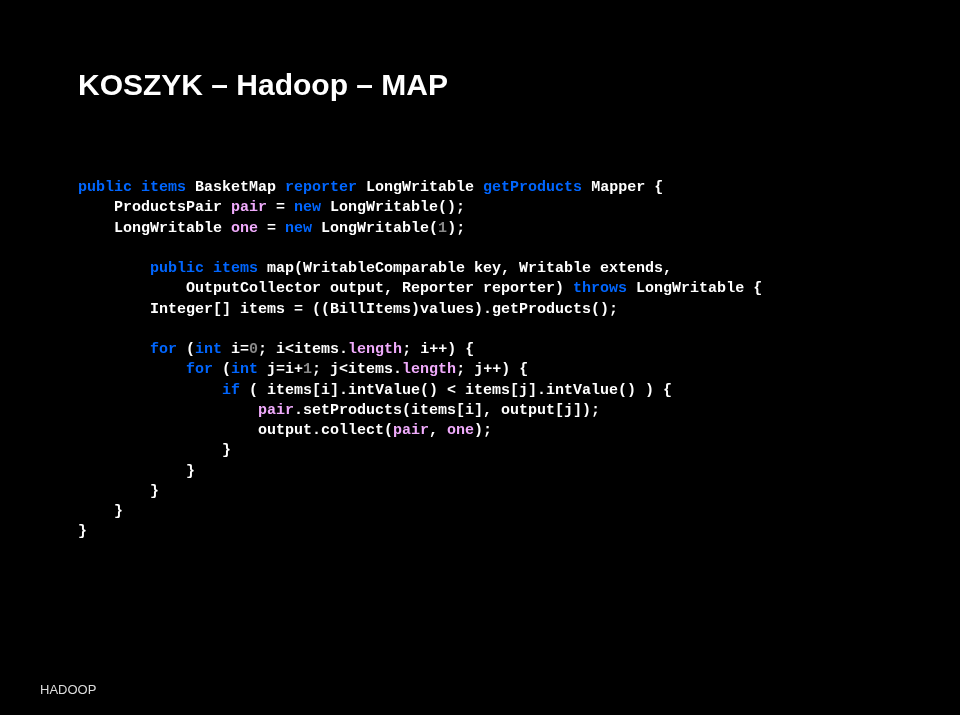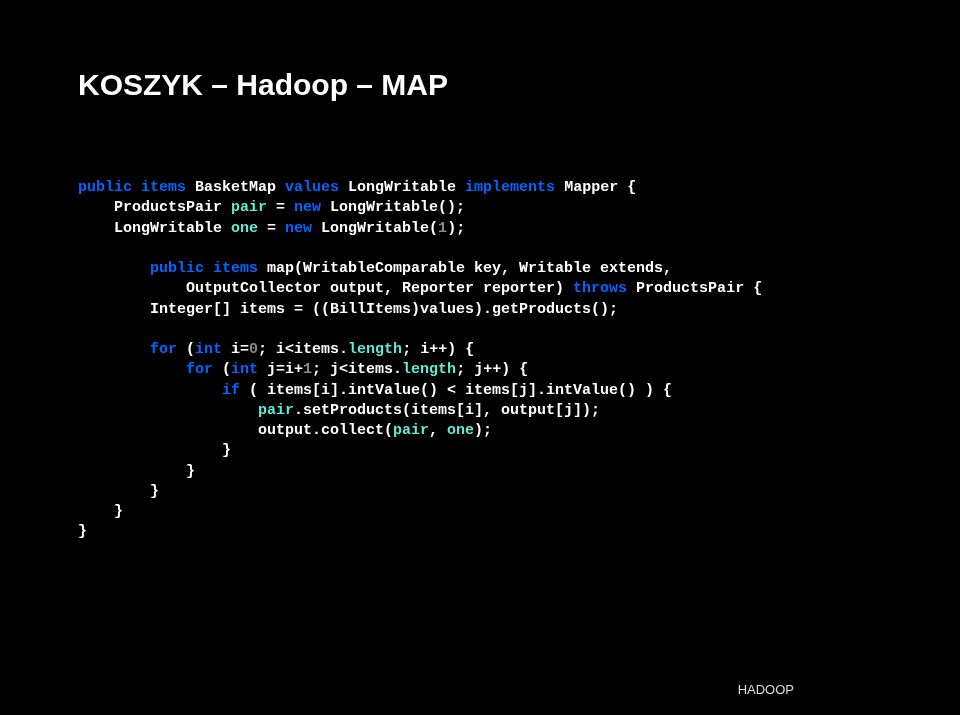--- a/index.html
+++ b/index.html
@@ -33,47 +33,48 @@
     top: 178px;
     right: 60px;
     font-family: "Courier New", Courier, monospace;
     font-size: 15px;
     font-weight: bold;
     line-height: 1.35;
     white-space: pre;
     color: #fff;
   }
   .kw   { color: #0066ff; }   
-  .fld  { color: #5eead4; }   
+  .fld  { color: #f0abfc; }   
   .num  { color: #888888; }   
   .footer {
     position: absolute;
     left: 0;
     right: 0;
     bottom: 18px;
     display: flex;
     justify-content: flex-end;
     padding: 0 40px;
     font-size: 13px;
     color: #ddd;
+    flex-direction: column;
   }
 </style>
 </head>
 <body>
 
 <div class="slide">
 
   <div class="title">KOSZYK – Hadoop – MAP</div>
 
-  <div class="code-block"><span><span class="kw">public items</span><span> BasketMap </span><span class="kw">values</span><span> LongWritable </span><span class="kw">implements</span><span> Mapper {</span></span>
+  <div class="code-block"><span><span class="kw">public items</span><span> BasketMap </span><span class="kw">reporter</span><span> LongWritable </span><span class="kw">getProducts</span><span> Mapper {</span></span>
 <span><span>    ProductsPair </span><span class="fld">pair</span><span> = </span><span class="kw">new</span><span> LongWritable();</span></span>
 <span><span>    LongWritable </span><span class="fld">one</span><span> = </span><span class="kw">new</span><span> LongWritable(</span><span class="num">1</span><span>);</span></span>
 <span></span>
 <span><span class="kw">        public items</span><span> map(WritableComparable key, Writable extends,</span></span>
-<span><span>            OutputCollector output, Reporter reporter) </span><span class="kw">throws</span><span> ProductsPair {</span></span>
+<span><span>            OutputCollector output, Reporter reporter) </span><span class="kw">throws</span><span> LongWritable {</span></span>
 <span><span>        Integer[] items = ((BillItems)values).getProducts();</span></span>
 <span></span>
 <span><span class="kw">        for</span><span> (</span><span class="kw">int</span><span> i=</span><span class="num">0</span><span>; i&lt;items.</span><span class="fld">length</span><span>; i++) {</span></span>
 <span><span class="kw">            for</span><span> (</span><span class="kw">int</span><span> j=i+</span><span class="num">1</span><span>; j&lt;items.</span><span class="fld">length</span><span>; j++) {</span></span>
 <span><span class="kw">                if</span><span> ( items[i].intValue() &lt; items[j].intValue() ) {</span></span>
 <span><span>                    </span><span class="fld">pair</span><span>.setProducts(items[i], output[j]);</span></span>
 <span><span>                    output.collect(</span><span class="fld">pair</span><span>, </span><span class="fld">one</span><span>);</span></span>
 <span>                }</span>
 <span>            }</span>
 <span>        }</span>

